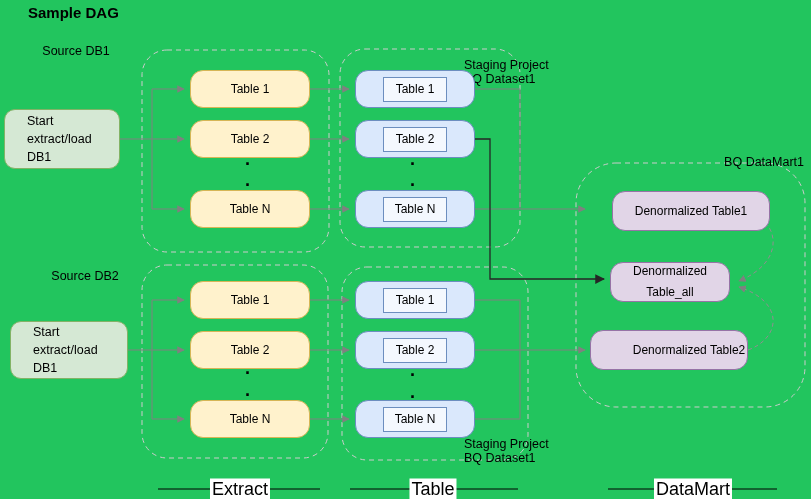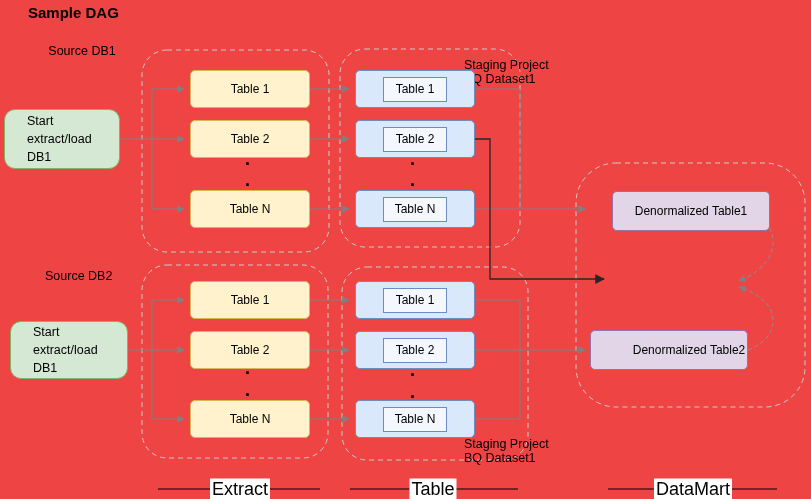--- a/index.html
+++ b/index.html
@@ -1,22 +1,22 @@
 <!DOCTYPE html>
 <html><head>
 <meta charset="utf-8">
 <style>
   html,body{margin:0;padding:0;background:#ffffff;}
   .canvas{
-    position:relative;width:811px;height:499px;background:#ef4444;overflow:hidden;
+    position:relative;width:811px;height:499px;background:#22c55e;overflow:hidden;
     font-family:"Liberation Sans", sans-serif;color:#000;
   }
   svg.wires{position:absolute;left:0;top:0;width:811px;height:499px;}
   .node{
-    position:absolute;box-sizing:border-box;border:1px solid;border-radius:5px;
+    position:absolute;box-sizing:border-box;border:1px solid;border-radius:13px;
     display:flex;align-items:center;justify-content:center;
     font-size:12px;line-height:15px;text-align:center;
   }
   .green{background:#d5e8d4;border-color:#82b366;border-radius:11px;
     justify-content:flex-start;text-align:left;padding-left:22px;font-size:12.5px;line-height:18px;}
   .yellow{background:#fff2cc;border-color:#d6b656;}
   .blue{background:#dae8fc;border-color:#6c8ebf;}
   .purple{background:#e1d5e7;border-color:#9673a6;}
   .inner-rect{
     box-sizing:border-box;width:64px;height:25px;border:1px solid #6c8ebf;background:#f4f8fe;
@@ -87,32 +87,33 @@
     </g>
 
     <g stroke="#000000" stroke-width="1">
       <path d="M158 489 H320"></path>
       <path d="M350 489 H518"></path>
       <path d="M608 489 H777"></path>
     </g>
   </svg>
 
   <div class="title">Sample DAG</div>
-  <div class="lbl" style="left:42px;top:44px;width:80px;text-align:center;">Source DB1</div>
-  <div class="lbl" style="left:45px;top:269px;width:80px;text-align:left;">Source DB2</div>
+  <div class="lbl" style="left:36px;top:44px;width:80px;text-align:center;">Source DB1</div>
+  <div class="lbl" style="left:45px;top:269px;width:80px;text-align:center;">Source DB2</div>
 
   <div class="lbl center two-line" style="left:464px;top:58px;width:122px;">
     <span>Staging Project</span>
     <span>BQ Dataset1</span>
   </div>
   <div class="lbl center two-line" style="left:464px;top:437px;width:122px;">
     <span>Staging Project</span>
     <span>BQ Dataset1</span>
   </div>
   <div class="lbl right two-line" style="left:688px;top:155px;width:116px;">
+    <span>BQ DataMart1</span>
   </div>
 
   <div class="node green two-line" style="left:4px;top:109px;width:116px;height:60px;">
     <div>
       <span>Start extract/load</span>
       <span>DB1</span>
     </div>
   </div>
   <div class="node green two-line" style="left:10px;top:321px;width:118px;height:58px;">
     <div>
@@ -143,20 +144,26 @@
     <div class="inner-rect">Table 1</div>
   </div>
   <div class="node blue" style="left:355px;top:331px;width:120px;height:38px;">
     <div class="inner-rect">Table 2</div>
   </div>
   <div class="node blue" style="left:355px;top:400px;width:120px;height:38px;">
     <div class="inner-rect">Table N</div>
   </div>
 
   <div class="node purple" style="left:612px;top:191px;width:158px;height:40px;">Denormalized Table1</div>
+  <div class="node purple two-line" style="left:610px;top:262px;width:120px;height:40px;line-height:21px;">
+    <div>
+      <span>Denormalized</span>
+      <span>Table_all</span>
+    </div>
+  </div>
   <div class="node purple" style="left:590px;top:330px;width:158px;height:40px;padding-left:40px;">Denormalized Table2</div>
 
   <span class="dot" style="left:245px;top:150px;">.</span>
   <span class="dot" style="left:245px;top:171px;">.</span>
   <span class="dot" style="left:410px;top:150px;">.</span>
   <span class="dot" style="left:410px;top:171px;">.</span>
   <span class="dot" style="left:245px;top:359px;">.</span>
   <span class="dot" style="left:245px;top:381px;">.</span>
   <span class="dot" style="left:410px;top:361px;">.</span>
   <span class="dot" style="left:410px;top:383px;">.</span>

